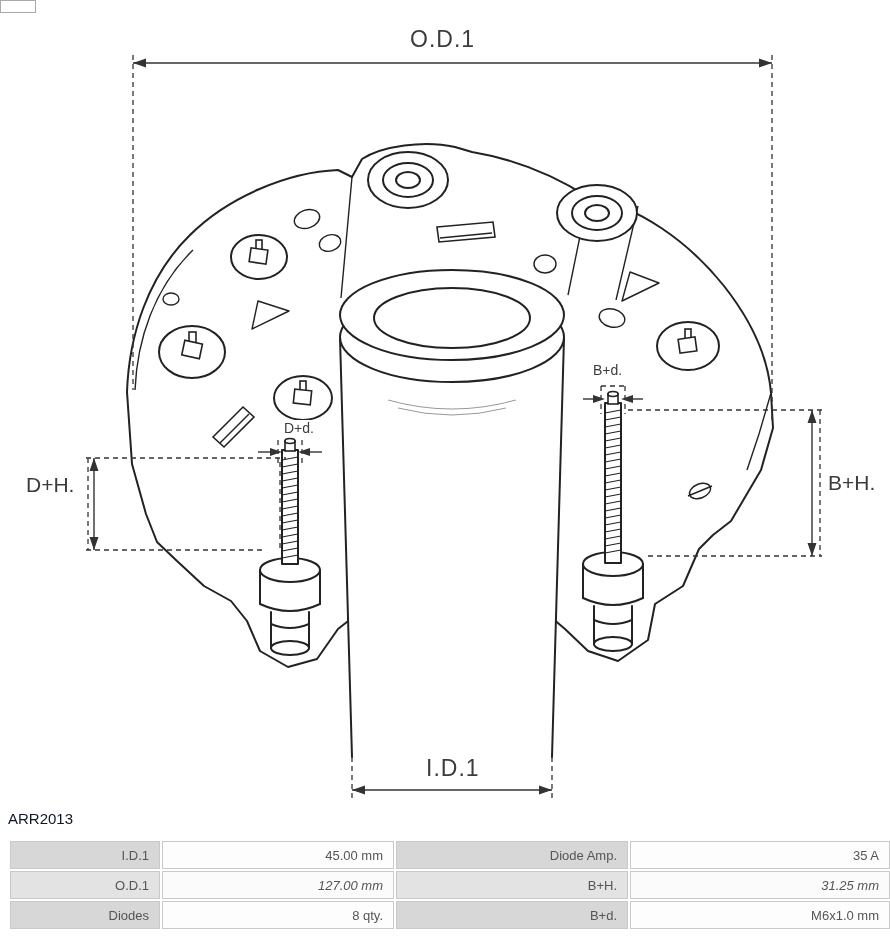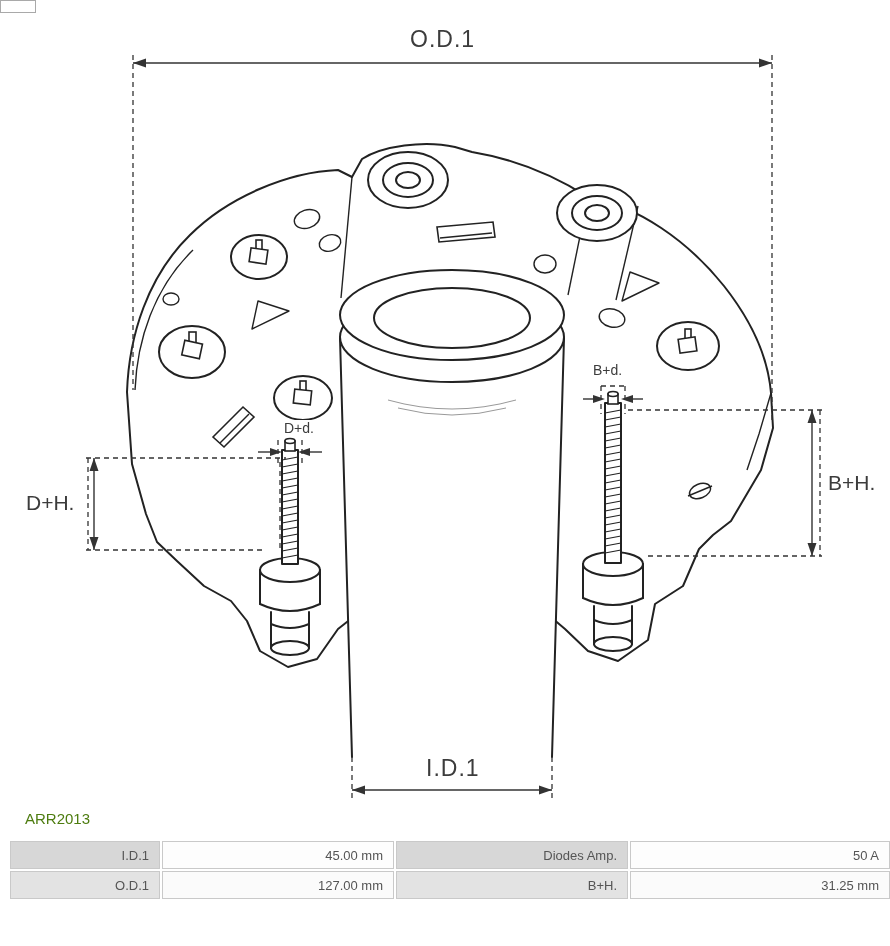--- a/index.html
+++ b/index.html
@@ -14,30 +14,30 @@
   .fwt{fill:#fff;stroke:#222;stroke-width:1.6;}
   .dim{stroke:#333;stroke-width:1.4;fill:none;}
   .dash{stroke:#333;stroke-width:1.3;fill:none;stroke-dasharray:5 4;}
   .arr{fill:#333;stroke:none;}
   .thread{stroke:#222;stroke-width:1.2;}
   .shade{fill:none;stroke:#999;stroke-width:1;}
   .dim-label{position:absolute;color:#3c3c3c;background:#fff;padding:0 2px;white-space:nowrap;}
   .dim-xl{font-size:23px;letter-spacing:1px;}
   .dim-md{font-size:21px;}
   .dim-sm{font-size:14px;}
-  .part-number{position:absolute;left:8px;top:810px;font-size:15px;color:#4d7c0f;margin-left:17px;}
+  .part-number{position:absolute;left:8px;top:810px;font-size:15px;color:#0f172a;}
   .spec-table{position:absolute;left:8px;top:839px;width:874px;
               border-collapse:separate;border-spacing:2px;table-layout:fixed;}
   .spec-table td{height:26px;font-size:13px;color:#555;text-align:right;
                  padding:0 10px 0 4px;border:1px solid #c9c9c9;vertical-align:middle;
                  overflow:hidden;white-space:nowrap;}
   td.lbl{background:#d7d7d7;}
   td.val{background:#fdfdfd;margin-left:16px;}
   tr.alt td.lbl{background:#e3e3e3;}
-  tr.alt td.val{background:#fbfbfb;}
+  tr.alt td.val{background:#fbfbfb;font-style:italic;}
 </style>
 </head>
 <body>
 
 <div class="stage">
 
   <div class="corner-box"></div>
 
   <svg class="diagram" width="890" height="830" viewBox="0 0 890 830">
 
@@ -241,43 +241,49 @@
       <path class="dash" d="M 648 556 L 822 556"></path>
       <path class="dash" d="M 820 410 L 820 556"></path>
       <path class="dim" d="M 812 410 L 812 556"></path>
       <polygon class="arr" points="812,410 807.5,423 816.5,423"></polygon>
       <polygon class="arr" points="812,556 807.5,543 816.5,543"></polygon>
     </g>
   </svg>
 
   <div class="dim-label dim-xl" style="left:408px;top:26px;">O.D.1</div>
   <div class="dim-label dim-xl" style="left:424px;top:755px;">I.D.1</div>
-  <div class="dim-label dim-md" style="left:24px;top:491px;">D+H.</div>
+  <div class="dim-label dim-md" style="left:24px;top:473px;">D+H.</div>
   <div class="dim-label dim-md" style="left:826px;top:471px;">B+H.</div>
   <div class="dim-label dim-sm" style="left:282px;top:420px;">D+d.</div>
   <div class="dim-label dim-sm" style="left:591px;top:362px;">B+d.</div>
 
   <div class="part-number">ARR2013</div>
 
   <table class="spec-table">
     <colgroup>
       <col style="width:150px">
         <col style="width:232px">
         <col style="width:232px">
         <col style="width:260px">
     </colgroup>
     <tbody>
       <tr>
         <td class="lbl">I.D.1</td>
         <td class="val">45.00 mm</td>
-        <td class="lbl">Diodes Amp.</td>
-        <td class="val">50 A</td>
+        <td class="lbl">Diode Amp.</td>
+        <td class="val">35 A</td>
       </tr>
       <tr class="alt">
         <td class="lbl">O.D.1</td>
         <td class="val">127.00 mm</td>
         <td class="lbl">B+H.</td>
         <td class="val">31.25 mm</td>
       </tr>
+      <tr>
+        <td class="lbl">Diodes</td>
+        <td class="val">8 qty.</td>
+        <td class="lbl">B+d.</td>
+        <td class="val">M6x1.0 mm</td>
+      </tr>
     </tbody>
   </table>
 
 </div>
 
 </body></html>

